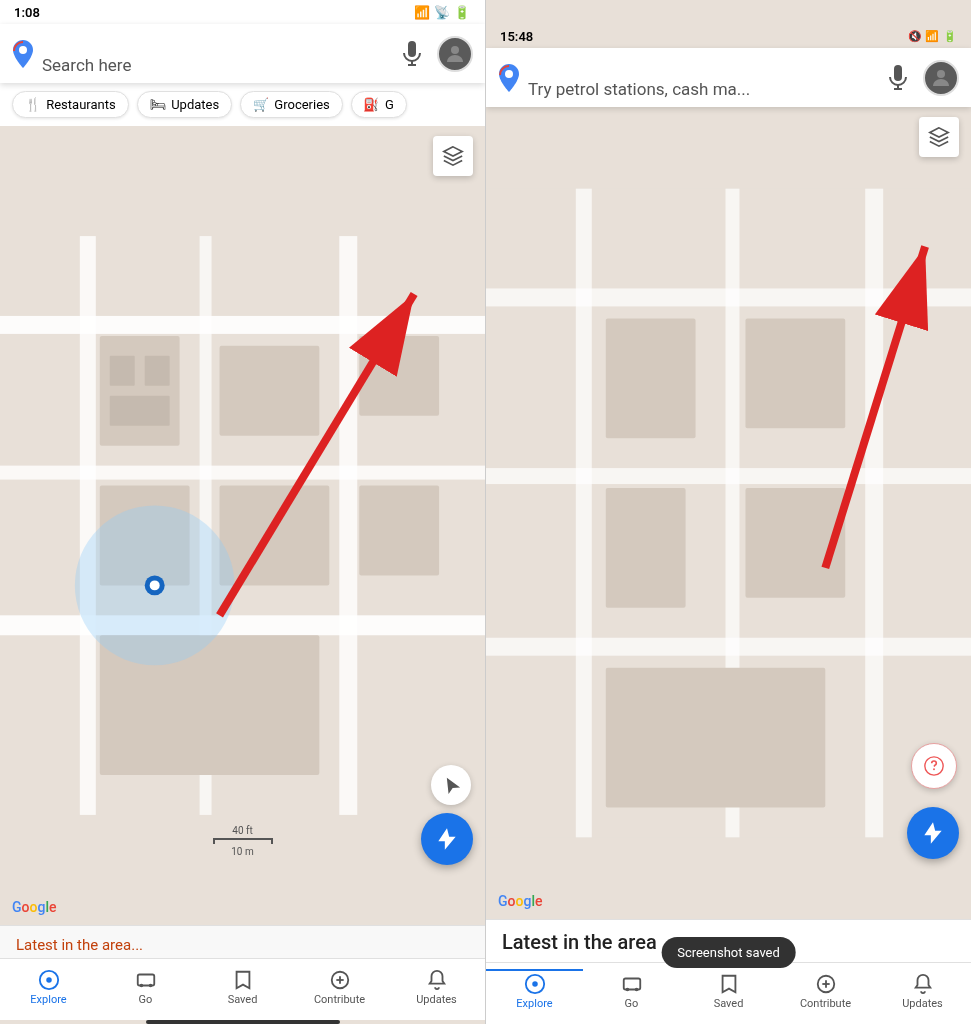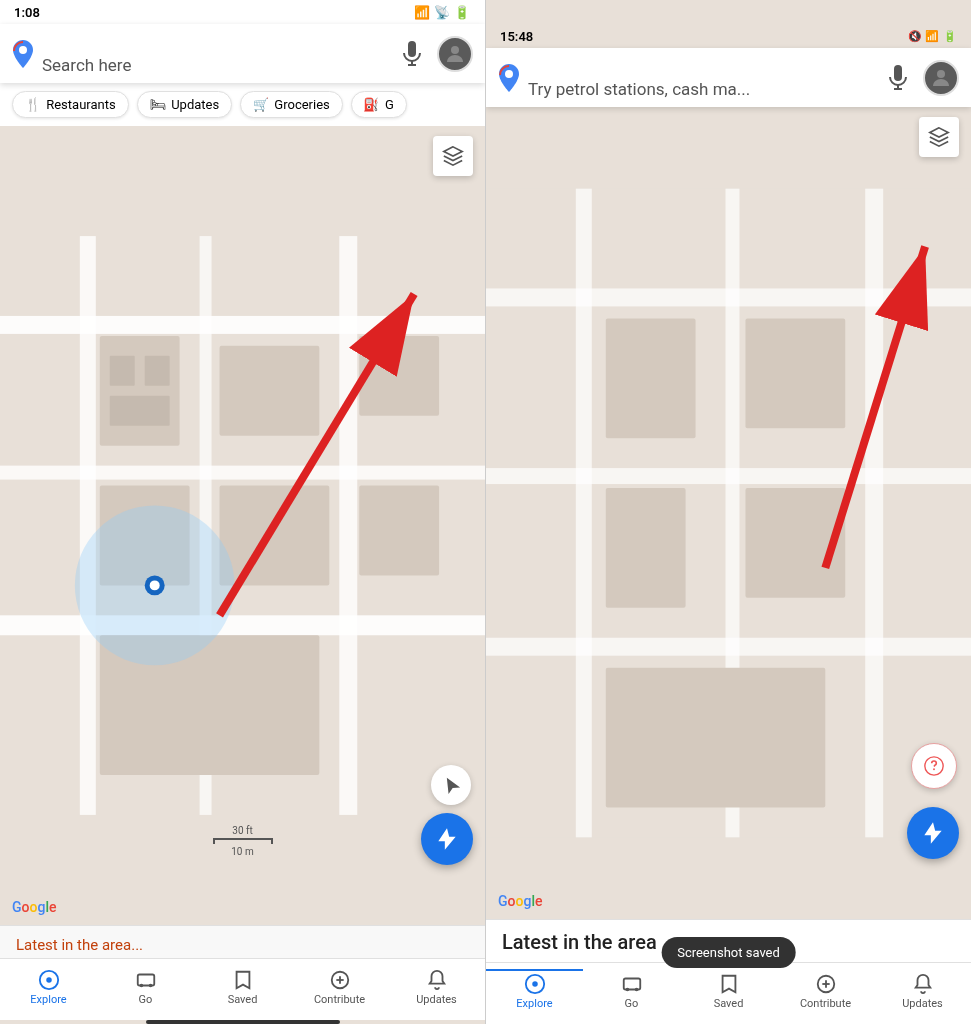--- a/index.html
+++ b/index.html
@@ -392,21 +392,21 @@
     </div>
 
     <div class="navigate-btn">
       <svg width="26" height="26" viewBox="0 0 24 24">
         <path d="M12 2L4 14h6v8l10-12h-6z" fill="white"></path>
       </svg>
     </div>
 
     <div class="scale-bar">
       <div style="display:flex;gap:4px;font-size:10px;color:#555;margin-bottom:2px;">
-        <span>30 ft</span>
+        <span>40 ft</span>
       </div>
       <div class="scale-line"></div>
       <div style="font-size:10px;color:#555;margin-top:2px;">
         <span>10 m</span>
       </div>
     </div>
 
     <div class="google-logo">
       <span class="g-blue">G</span><span class="g-red">o</span><span class="g-yellow">o</span><span class="g-blue">g</span><span class="g-green">l</span><span class="g-red">e</span>
     </div>

